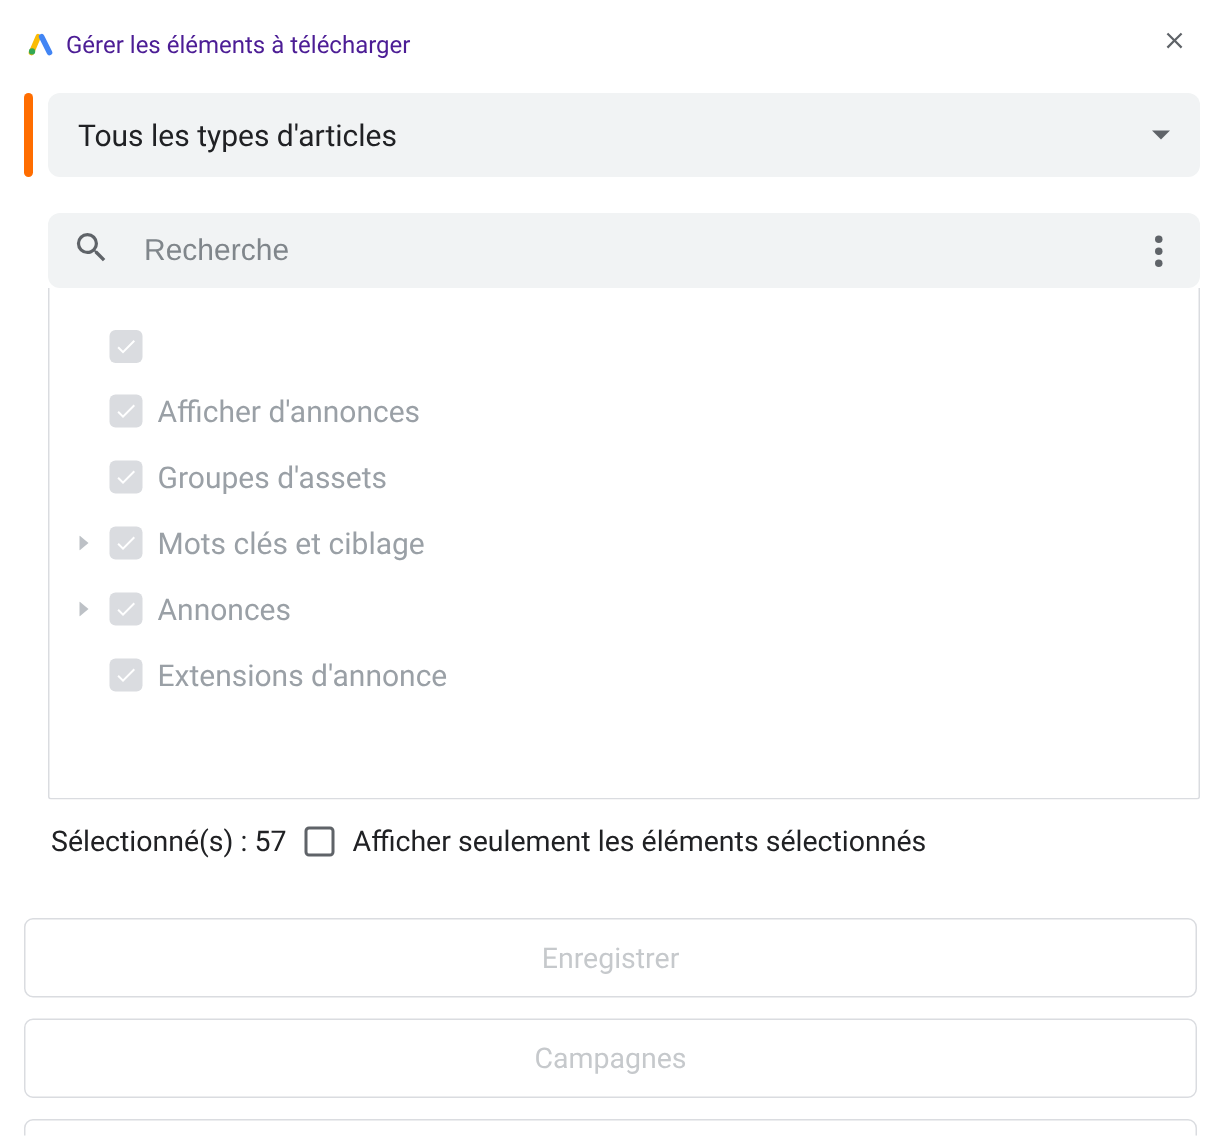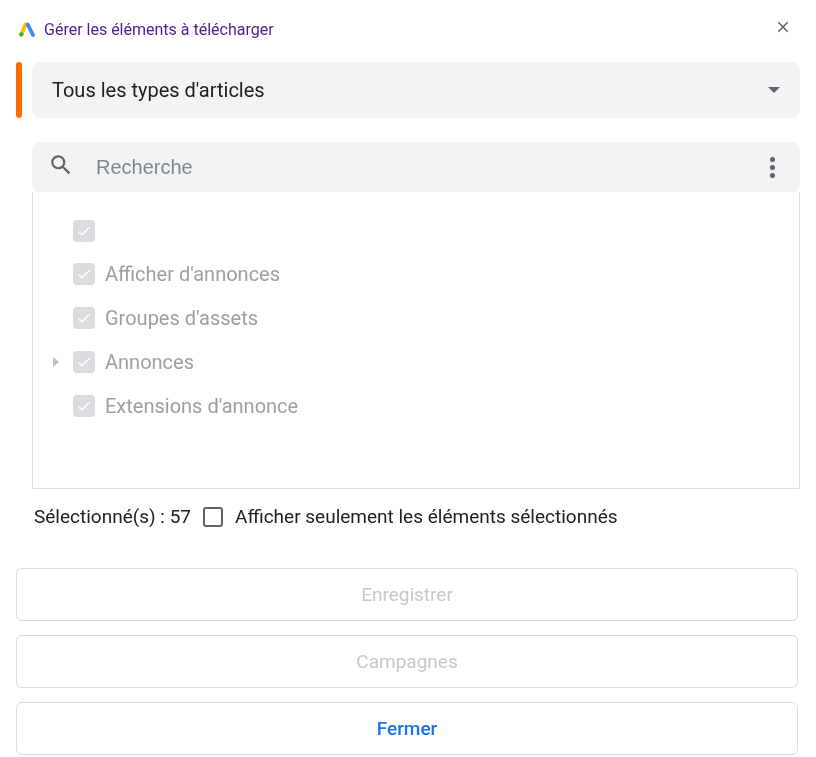--- a/index.html
+++ b/index.html
@@ -298,20 +298,33 @@
           </svg>
         </span>
       <span class="checkbox">
           <svg viewBox="0 0 24 24">
             <path d="M9 16.17L4.83 12l-1.42 1.41L9 19 21 7l-1.41-1.41z"></path>
           </svg>
         </span>
       <span class="tree-label">Groupes d'assets</span>
     </div>
 
+    <div class="tree-item">
+      <span class="expand-caret">
+          <svg viewBox="0 0 10 10">
+            <path d="M2 0 L8 5 L2 10 Z"></path>
+          </svg>
+        </span>
+      <span class="checkbox">
+          <svg viewBox="0 0 24 24">
+            <path d="M9 16.17L4.83 12l-1.42 1.41L9 19 21 7l-1.41-1.41z"></path>
+          </svg>
+        </span>
+      <span class="tree-label">Mots clés et ciblage</span>
+    </div>
 
     <div class="tree-item">
       <span class="expand-caret">
           <svg viewBox="0 0 10 10">
             <path d="M2 0 L8 5 L2 10 Z"></path>
           </svg>
         </span>
       <span class="checkbox">
           <svg viewBox="0 0 24 24">
             <path d="M9 16.17L4.83 12l-1.42 1.41L9 19 21 7l-1.41-1.41z"></path>

